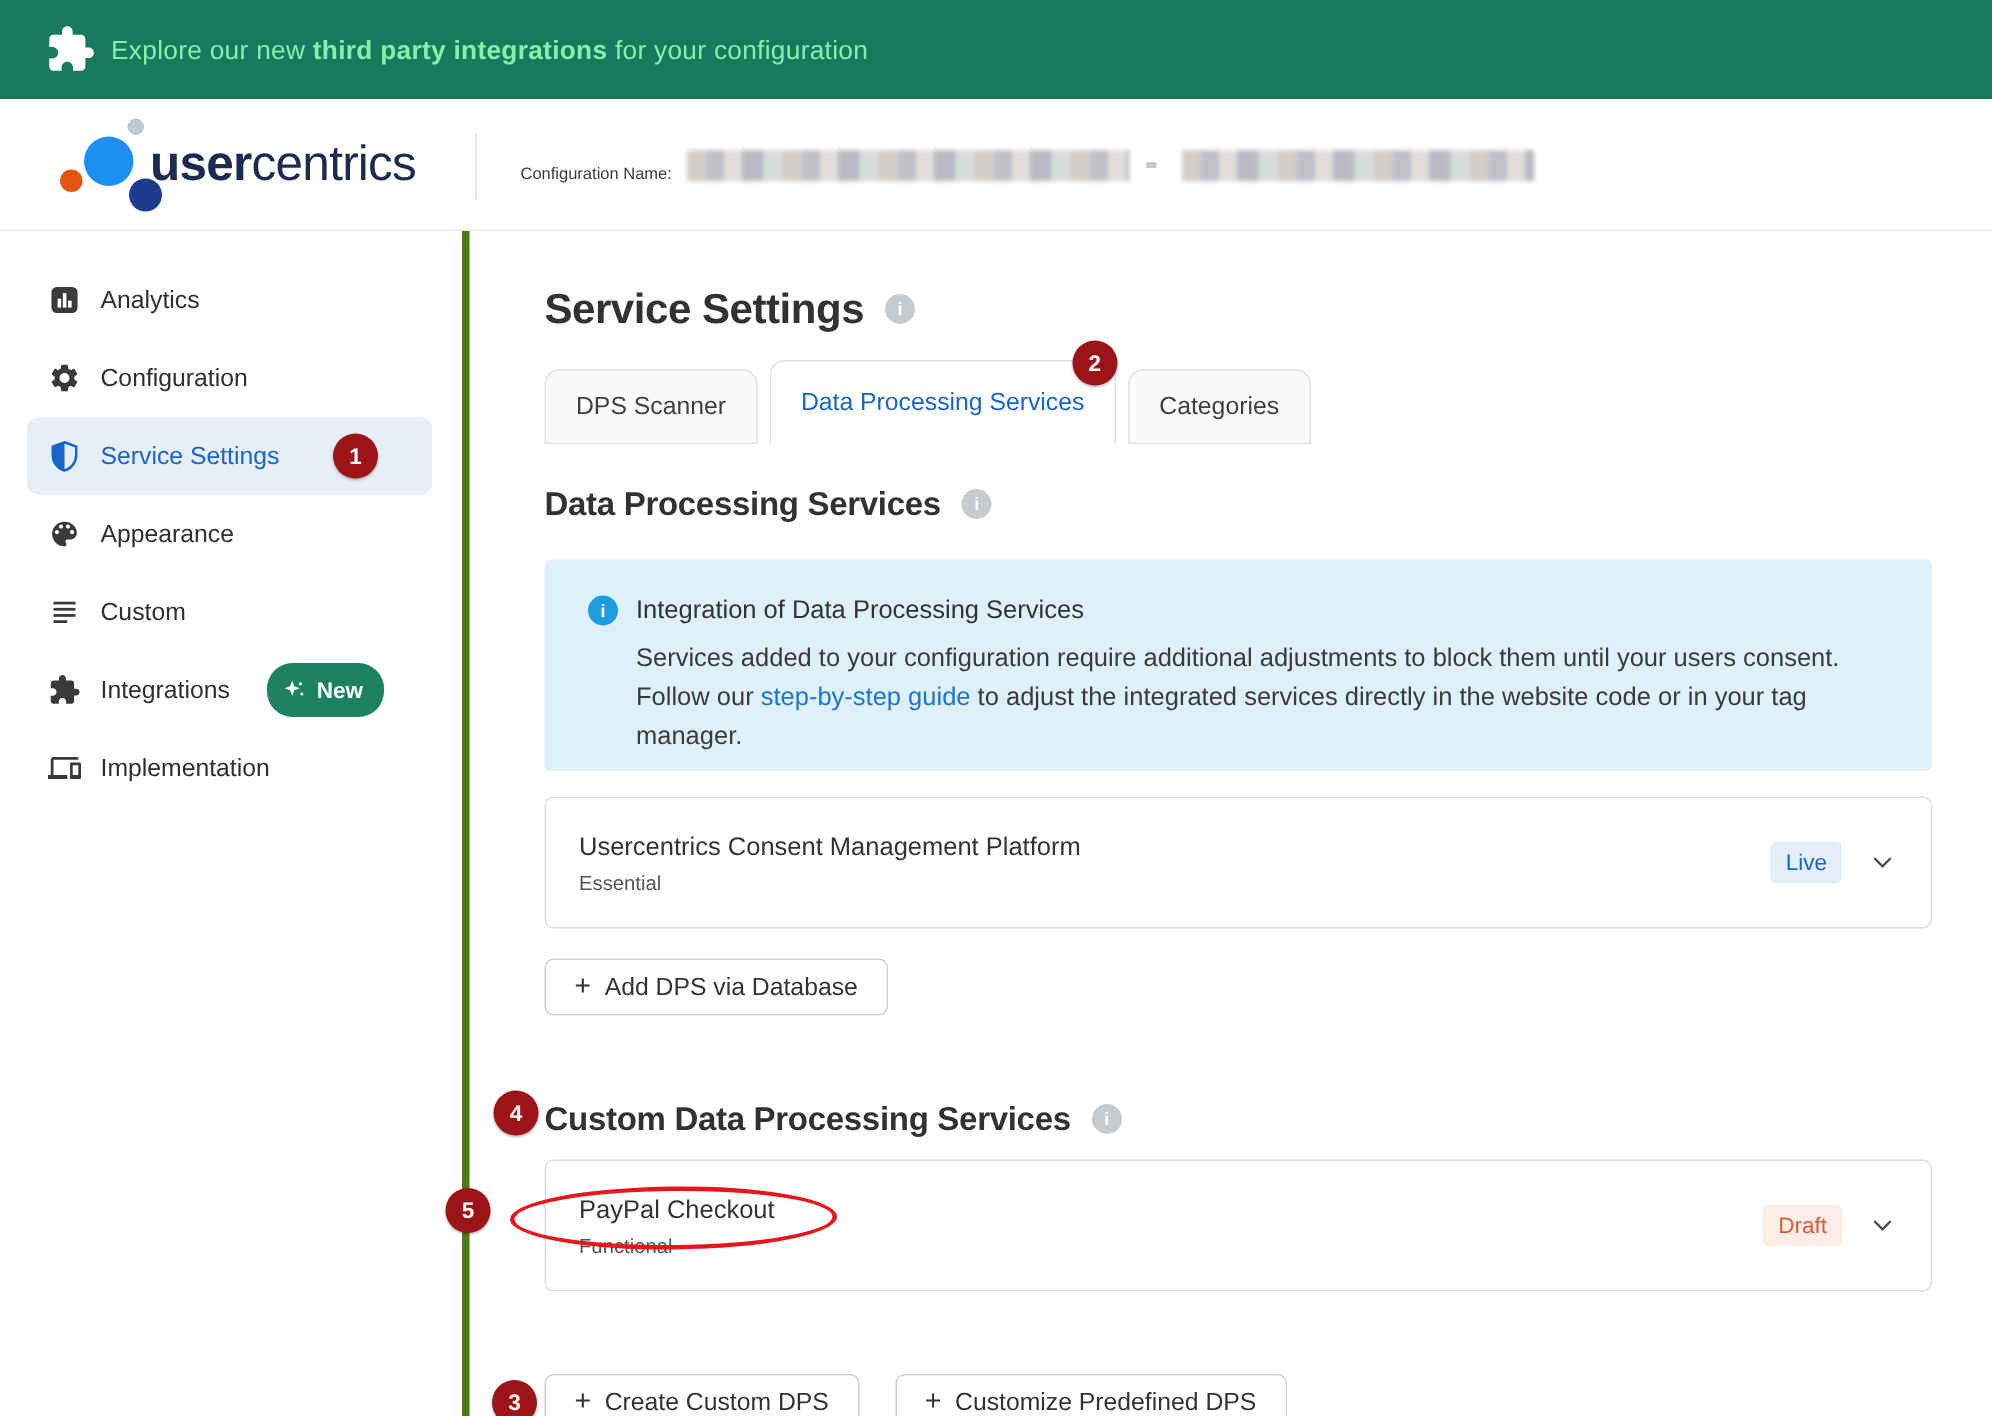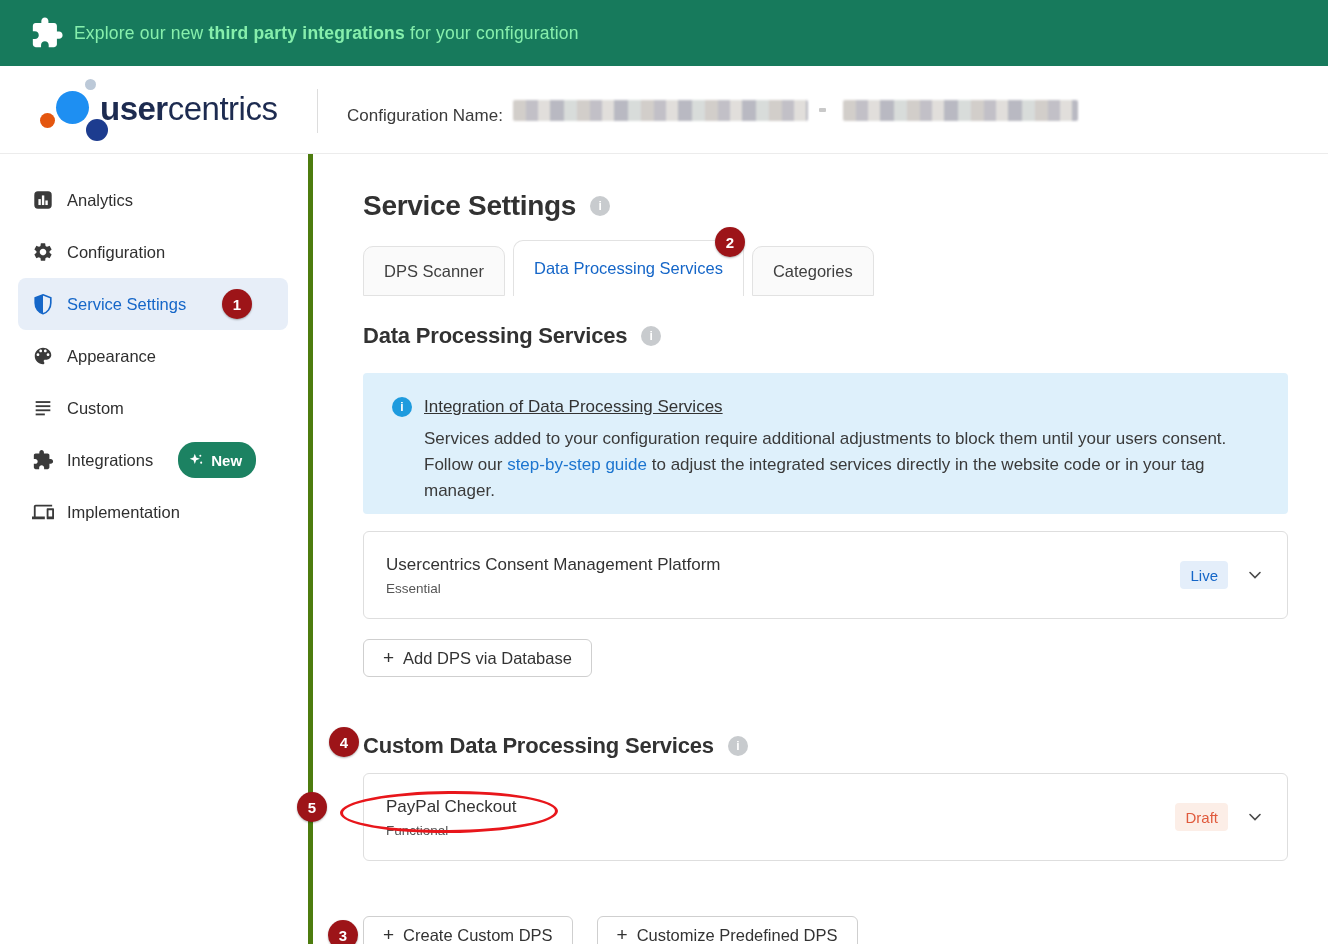--- a/index.html
+++ b/index.html
@@ -20,21 +20,21 @@
   .dot-orange { left:40px; top:113px; width:15px; height:15px; background:#E4560F; }
   .dot-blue   { left:56px; top:91px;  width:33px; height:33px; background:#1E8FF2; }
   .dot-navy   { left:86px; top:119px; width:22px; height:22px; background:#1D3C8F; }
   .dot-gray   { left:85px; top:79px;  width:11px; height:11px; background:#BCC9D8; }
   .logo .dot { transform:translateY(-66px); } 
   .logo-text { position:absolute; left:100px; top:24px; font-size:33px; color:#1D2B50; letter-spacing:-.5px; }
   .logo-text .lt-b { font-weight:700; }
   .logo-text .lt-l { font-weight:400; }
   .header-divider { position:absolute; left:317px; top:23px; width:1px; height:44px; background:#ddd; }
   .config-row { position:absolute; left:347px; top:0; height:88px; display:flex; align-items:center; }
-  .config-label { font-size:17px; color:#3a3a3a; margin-right:10px;margin-top:11px; }
+  .config-label { font-size:11px; color:#3a3a3a; margin-right:10px;margin-top:11px; }
   .redact { height:21px; border-radius:2px; filter:blur(1.3px); opacity:.8;
     background:
       repeating-linear-gradient(90deg,#c7c2bd 0 13px,#b3b1ba 13px 25px,#dad7d3 25px 37px,#a8a8b3 37px 51px,#cfd4d2 51px 64px),
       repeating-linear-gradient(0deg,rgba(255,255,255,.35) 0 4px,rgba(0,0,0,.05) 4px 8px); }
   .redact-1 { width:295px; }
   .redact-2 { width:235px; margin-left:17px; }
   .redact-sep { width:7px; height:4px; background:#c9c9c9; margin-left:11px; border-radius:1px; filter:blur(.5px); }
 
   
   .body { display:flex; height:790px; }
@@ -72,21 +72,21 @@
 
   .section-heading-row { position:relative; margin-top:24px; height:32px; display:flex; align-items:center; }
   .section-heading { font-size:22px; font-weight:700; color:#323232; letter-spacing:-.2px; }
   .ann-4 { left:-34px; top:-3px; }
 
   .info-box { margin-top:21px; width:925px; height:141px; background:#DEF0FB; border-radius:4px; padding:24px 30px 0 29px; }
   .info-box-head { display:flex; align-items:center; }
   .info-blue-i { width:20px; height:20px; border-radius:50%; background:#1E9BDE; color:#fff; font-weight:700;
     font-size:12px; display:inline-flex; align-items:center; justify-content:center; margin-right:12px; flex:0 0 auto; }
   .info-blue-i::before { content:"i"; }
-  .info-title { font-size:17px; color:#333;text-decoration:underline; }
+  .info-title { font-size:17px; color:#333; }
   .info-body { margin:9px 0 0 32px; max-width:838px; font-size:17px; line-height:26px; color:#3a3a3a; }
   .info-link { color:#1B74CF; cursor:pointer; }
 
   .dps-card { position:relative; margin-top:17px; width:925px; height:88px; background:#fff;
     border:1px solid #DEDEDE; border-radius:6px; display:flex; align-items:center; padding:0 24px 0 22px; cursor:pointer; }
   .dps-card.second { margin-top:11px; }
   .dps-info { flex:1; }
   .dps-title { font-size:17px; color:#333; margin-bottom:6px; }
   .dps-cat { font-size:13.5px; color:#555; }
   .status-badge { height:28px; padding:0 10px; border-radius:4px; display:flex; align-items:center;

